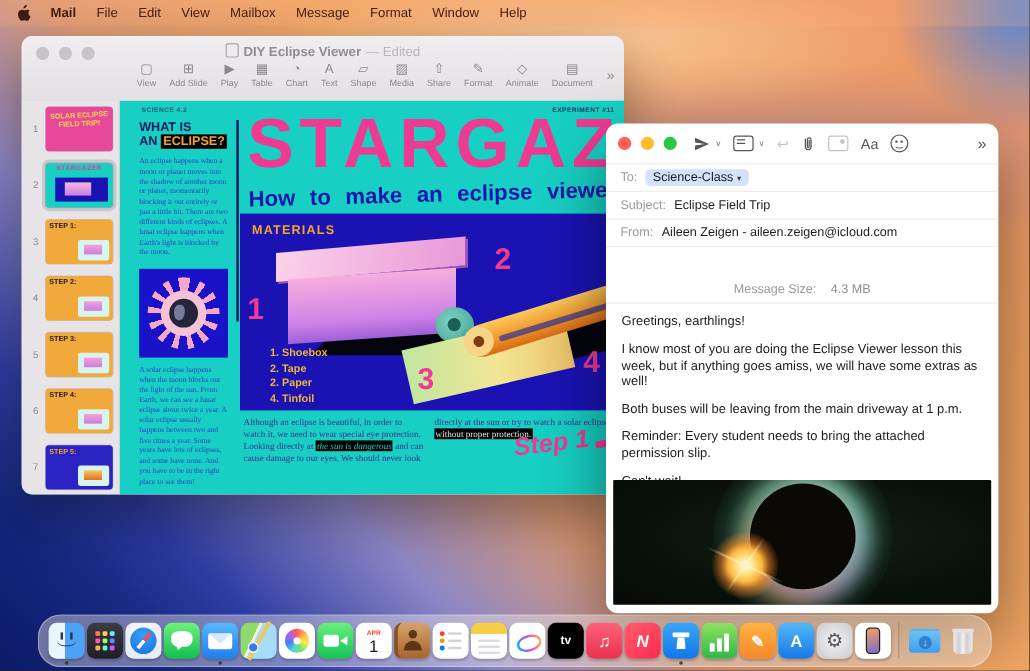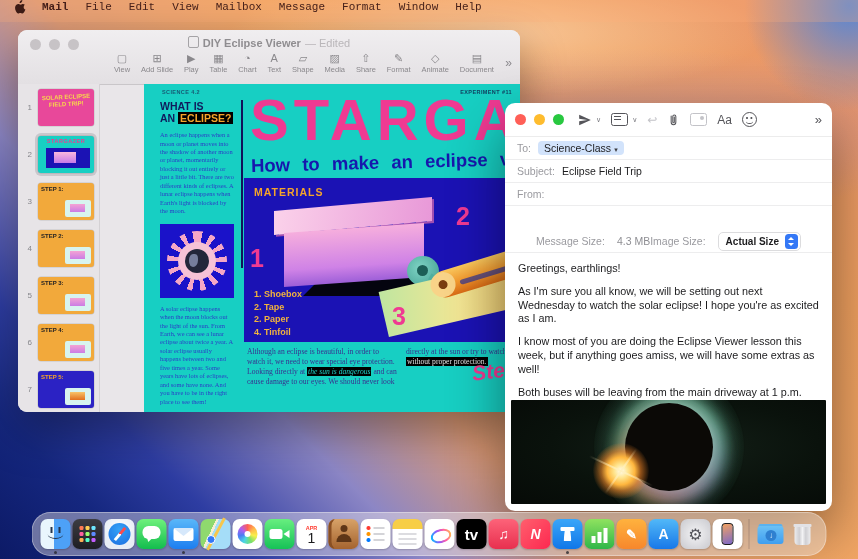--- a/index.html
+++ b/index.html
@@ -5,23 +5,23 @@
   html,body{margin:0;padding:0;background:#222;}
   .stage{position:relative;width:858px;height:559px;overflow:hidden;
     font-family:"Liberation Sans",sans-serif;
     background:
       radial-gradient(circle 150px at 99% 1%, #5586d6 0%, rgba(85,134,214,0) 70%),
       radial-gradient(ellipse 45% 16% at 58% 6%, rgba(255,228,196,0.55), transparent 70%),
       radial-gradient(ellipse 55% 22% at 72% 24%, rgba(150,122,200,0.45), transparent 70%),
       radial-gradient(ellipse 40% 18% at 30% 55%, rgba(255,200,160,0.35), transparent 70%),
       linear-gradient(45deg,#0c1a66 0%,#15277f 10%,#2e3da2 18%,#8c86c5 30%,#dd9a75 42%,#f2a765 58%,#efa05f 78%,#e8926c 100%);}
   
-  .menubar{position:absolute;top:0;left:0;right:0;height:22px;display:flex;align-items:flex-start;
+  .menubar{position:absolute;top:0;left:0;right:0;height:22px;display:flex;align-items:center;
     justify-content:space-between;padding:0 14px;box-sizing:border-box;
-    background:rgba(255,175,125,0.25);color:#46201a;font-size:11px;font-family:Liberation Mono, monospace;}
+    background:rgba(255,175,125,0.25);color:#46201a;font-size:11px;}
   .mb-left{display:flex;align-items:center;gap:16px;}
   .mb-items{display:flex;gap:17px;}
   .mi{cursor:default;}
   .mi.active{font-weight:700;}
   .mb-right{display:flex;align-items:center;gap:13px;}
   .apple svg{display:block;}
   .batt{position:relative;width:19px;height:9px;border:1px solid rgba(50,20,20,.55);border-radius:2.5px;display:inline-block;}
   .batt .fill{position:absolute;left:1px;top:1px;bottom:1px;width:12px;background:rgba(50,20,20,.75);border-radius:1px;}
   .batt .nub{position:absolute;right:-3px;top:2.5px;width:2px;height:4px;background:rgba(50,20,20,.55);border-radius:0 1px 1px 0;}
   .spot{position:relative;width:11px;height:11px;display:inline-block;}
@@ -63,21 +63,21 @@
   .thumb.stargazer .mini-box::before{content:"";position:absolute;left:8px;top:4px;width:22px;height:11px;background:linear-gradient(180deg,#f9b8dd,#c77ae8);}
   .thumb.step-orange{background:#f2a93b;}
   .thumb.step-blue{background:#2b22c4;}
   .thumb.step-orange .thumb-label{color:#1e1e22;font-size:6px;font-weight:800;padding:3px 0 0 3px;}
   .thumb.step-blue .thumb-label{color:#f5a42a;font-size:6px;font-weight:800;padding:3px 0 0 3px;}
   .thumb .mini-art{position:absolute;right:3px;bottom:3px;width:26px;height:17px;background:#d8f4ef;border-radius:2px;}
   .thumb .mini-art::before{content:"";position:absolute;left:5px;top:4px;width:15px;height:8px;background:linear-gradient(180deg,#f4a3d4,#cb7ce4);}
   .thumb.step-blue .mini-art{background:#d8f4ef;}
   .thumb.step-blue .mini-art::before{background:linear-gradient(180deg,#f8c468,#e2701d);}
   
-  .kn-canvas{position:absolute;left:82px;top:54px;right:0;bottom:0;background:#17cfc3;overflow:hidden;margin-left:44px;}
+  .kn-canvas{position:absolute;left:82px;top:54px;right:0;bottom:0;background:#17cfc3;overflow:hidden;}
   .sci-label{position:absolute;left:18px;top:5px;font-size:5.5px;font-weight:700;color:#175a74;letter-spacing:.4px;}
   .exp-label{position:absolute;right:8px;top:5px;font-size:5.5px;font-weight:700;color:#123d5e;letter-spacing:.4px;}
   .left-col{position:absolute;left:16px;top:16px;width:74px;}
   .wi-head{font-size:10.5px;font-weight:900;color:#101a5c;line-height:1.15;}
   .wi-head .chip{background:#000;color:#f5a42a;padding:0 2px;}
   .lc-para{margin-top:7px;font-family:"Liberation Serif",serif;font-size:6.4px;line-height:1.32;color:#2b41c7;}
   .sun-illus{position:relative;width:74px;height:74px;background:#1a12c9;margin-top:8px;overflow:hidden;}
   .sun-rays{position:absolute;left:7px;top:7px;width:60px;height:60px;border-radius:50%;
     background:repeating-conic-gradient(#f4a7c6 0deg 11deg, transparent 11deg 27deg);}
   .sun-core{position:absolute;left:18px;top:18px;width:38px;height:38px;border-radius:50%;background:#f6c2d6;}
@@ -94,21 +94,21 @@
   .box-lid{position:absolute;left:30px;top:26px;width:158px;height:24px;background:linear-gradient(100deg,#fbd2ea,#e898d8);transform:skewY(-5deg);box-shadow:2px 2px 0 #a14fb0;}
   .box-body{position:absolute;left:40px;top:50px;width:140px;height:54px;background:linear-gradient(180deg,#f6aedd 0%,#cf82e6 70%,#9d5fd8 100%);transform:skewY(-4deg);}
   .tape{position:absolute;left:163px;top:78px;width:32px;height:30px;border-radius:50%;background:radial-gradient(circle at 40% 40%,#7fd3c4,#3f9e90);}
   .tape::before{content:"";position:absolute;left:10px;top:9px;width:11px;height:11px;border-radius:50%;background:#1c5f57;}
   .tape::after{content:"";position:absolute;left:22px;top:20px;width:12px;height:7px;background:#4fae9f;transform:rotate(30deg);}
   .paper{position:absolute;left:138px;top:98px;width:138px;height:46px;background:linear-gradient(100deg,#bfe6a0,#f2e694 55%,#edc468);transform:rotate(-13deg);}
   .foil{position:absolute;left:186px;top:76px;width:138px;height:27px;border-radius:13px;background:linear-gradient(180deg,#fbc95e 0%,#f2992e 55%,#d96b15 100%);transform:rotate(-17deg);}
   .foil::before{content:"";position:absolute;left:-2px;top:1px;width:25px;height:25px;border-radius:50%;background:#f8d388;}
   .foil::after{content:"";position:absolute;left:6px;top:9px;width:9px;height:9px;border-radius:50%;background:#7a3c10;}
   .foil-sq{position:absolute;left:214px;top:88px;width:96px;height:5px;background:#1b2a9e;border-radius:3px;transform:rotate(-17deg);opacity:.65;}
-  .mat-list{position:absolute;left:10px;top:110px;font-size:9px;font-weight:700;color:#f2b33d;line-height:12.5px;}
+  .mat-list{position:absolute;left:25px;top:110px;font-size:9px;font-weight:700;color:#f2b33d;line-height:12.5px;}
   .body-col{position:absolute;width:150px;font-family:"Liberation Serif",serif;font-size:7.6px;line-height:1.3;color:#3a2f8f;}
   .body-col .hl1{background:#000;color:#1fd0c5;padding:0 1px;font-style:italic;}
   .body-col .hl2{background:#000;color:#e2e2e2;padding:0 1px;}
   .bc-left{left:103px;top:263px;}
   .bc-right{left:262px;top:263px;width:150px;}
   .step-anno{position:absolute;left:328px;top:274px;font-size:21px;font-weight:700;font-style:italic;color:#ef3a92;transform:rotate(-7deg);white-space:nowrap;}
   .step-arrow{position:absolute;left:396px;top:281px;width:34px;height:6px;background:#ef3a92;transform:rotate(-10deg);border-radius:2px;}
   .step-arrow::after{content:"";position:absolute;right:-8px;top:-4px;border-left:9px solid #ef3a92;border-top:7px solid transparent;border-bottom:7px solid transparent;}
   
   .mail-window{position:absolute;left:505px;top:103px;width:327px;height:408px;border-radius:10px;background:#fff;
@@ -200,21 +200,21 @@
   .di-contacts::after{content:"";position:absolute;left:8px;top:15px;width:15px;height:8px;border-radius:8px 8px 0 0;background:#5e3617;}
   .di-reminders{background:#fff;}
   .di-reminders::before{content:"";position:absolute;left:6px;top:7px;width:3.5px;height:3.5px;border-radius:50%;background:#ff3b30;box-shadow:0 6px 0 #ff9500,0 12px 0 #007aff;}
   .di-reminders::after{content:"";position:absolute;left:13px;top:8px;width:11px;height:1.6px;background:#d4d4d8;box-shadow:0 6px 0 #d4d4d8,0 12px 0 #d4d4d8;}
   .di-notes{background:linear-gradient(180deg,#f7ce46 0 32%,#fff 32%);}
   .di-notes::after{content:"";position:absolute;left:6px;top:14px;width:18px;height:1.5px;background:#dcdce0;box-shadow:0 5px 0 #dcdce0,0 10px 0 #dcdce0;}
   .di-freeform{background:#fff;}
   .di-freeform::before{content:"";position:absolute;left:6px;top:10px;width:17px;height:10px;border-radius:50%;border:2.5px solid transparent;
     background:linear-gradient(#fff,#fff) padding-box,linear-gradient(90deg,#00c3ff,#8a5cff,#ff5ca8,#ffb950) border-box;transform:rotate(-16deg);}
   .di-appletv{background:#000;}
-  .di-appletv .glyph{font-size:15px;font-weight:700;}
+  .di-appletv .glyph{font-size:10px;font-weight:700;}
   .di-music{background:linear-gradient(180deg,#fd6379,#e8304f);}
   .di-music .glyph{font-size:14px;}
   .di-news{background:linear-gradient(135deg,#ff5f6d,#fd2850);}
   .di-news .glyph{font-size:14px;font-style:italic;}
   .di-keynote{background:linear-gradient(180deg,#3aa6f9,#1077e8);}
   .di-keynote::before{content:"";position:absolute;left:8px;top:8px;width:14px;height:3.5px;background:#fff;border-radius:1px;}
   .di-keynote::after{content:"";position:absolute;left:11px;top:12px;width:8px;height:10px;background:#fff;clip-path:polygon(15% 0,85% 0,100% 100%,0 100%);}
   .di-numbers{background:
     linear-gradient(#fff,#fff) 7px 17px/4px 7px no-repeat,
     linear-gradient(#fff,#fff) 13px 13px/4px 11px no-repeat,
@@ -473,37 +473,30 @@
     <div class="ml-field">
       <span class="ml-label">To:</span>
       <span class="to-token"><span>Science-Class</span><span class="tok-chev">▾</span></span>
     </div>
     <div class="ml-field">
       <span class="ml-label">Subject:</span>
       <span class="ml-value bold">Eclipse Field Trip</span>
     </div>
     <div class="ml-field">
       <span class="ml-label">From:</span>
+      <span class="ml-value">Aileen Zeigen - aileen.zeigen@icloud.com</span>
     </div>
     <div class="ml-field sizes-row">
       <span class="sz-left">
         <span class="ml-label">Message Size:</span>
         <span class="sz-val">4.3 MB</span>
       </span>
-      <span class="sz-right">
-        <span class="ml-label">Image Size:</span>
-        <span class="img-size-select">
-          <span class="sel-txt">Actual Size</span>
-          <span class="stepper"></span>
-        </span>
-      </span>
     </div>
     <div class="ml-body">
         <p>Greetings, earthlings!</p>
-        <p>As I'm sure you all know, we will be setting out next Wednesday to watch the solar eclipse! I hope you're as excited as I am.</p>
         <p>I know most of you are doing the Eclipse Viewer lesson this week, but if anything goes amiss, we will have some extras as well!</p>
         <p>Both buses will be leaving from the main driveway at 1 p.m.</p>
         <p>Reminder: Every student needs to bring the attached permission slip.</p>
         <p>Can't wait!</p>
         <p>Best,
 Mrs. Zeigen</p>
       </div>
     <div class="eclipse-photo">
       <div class="ep-corona"></div>
       <div class="ep-moon"></div>

